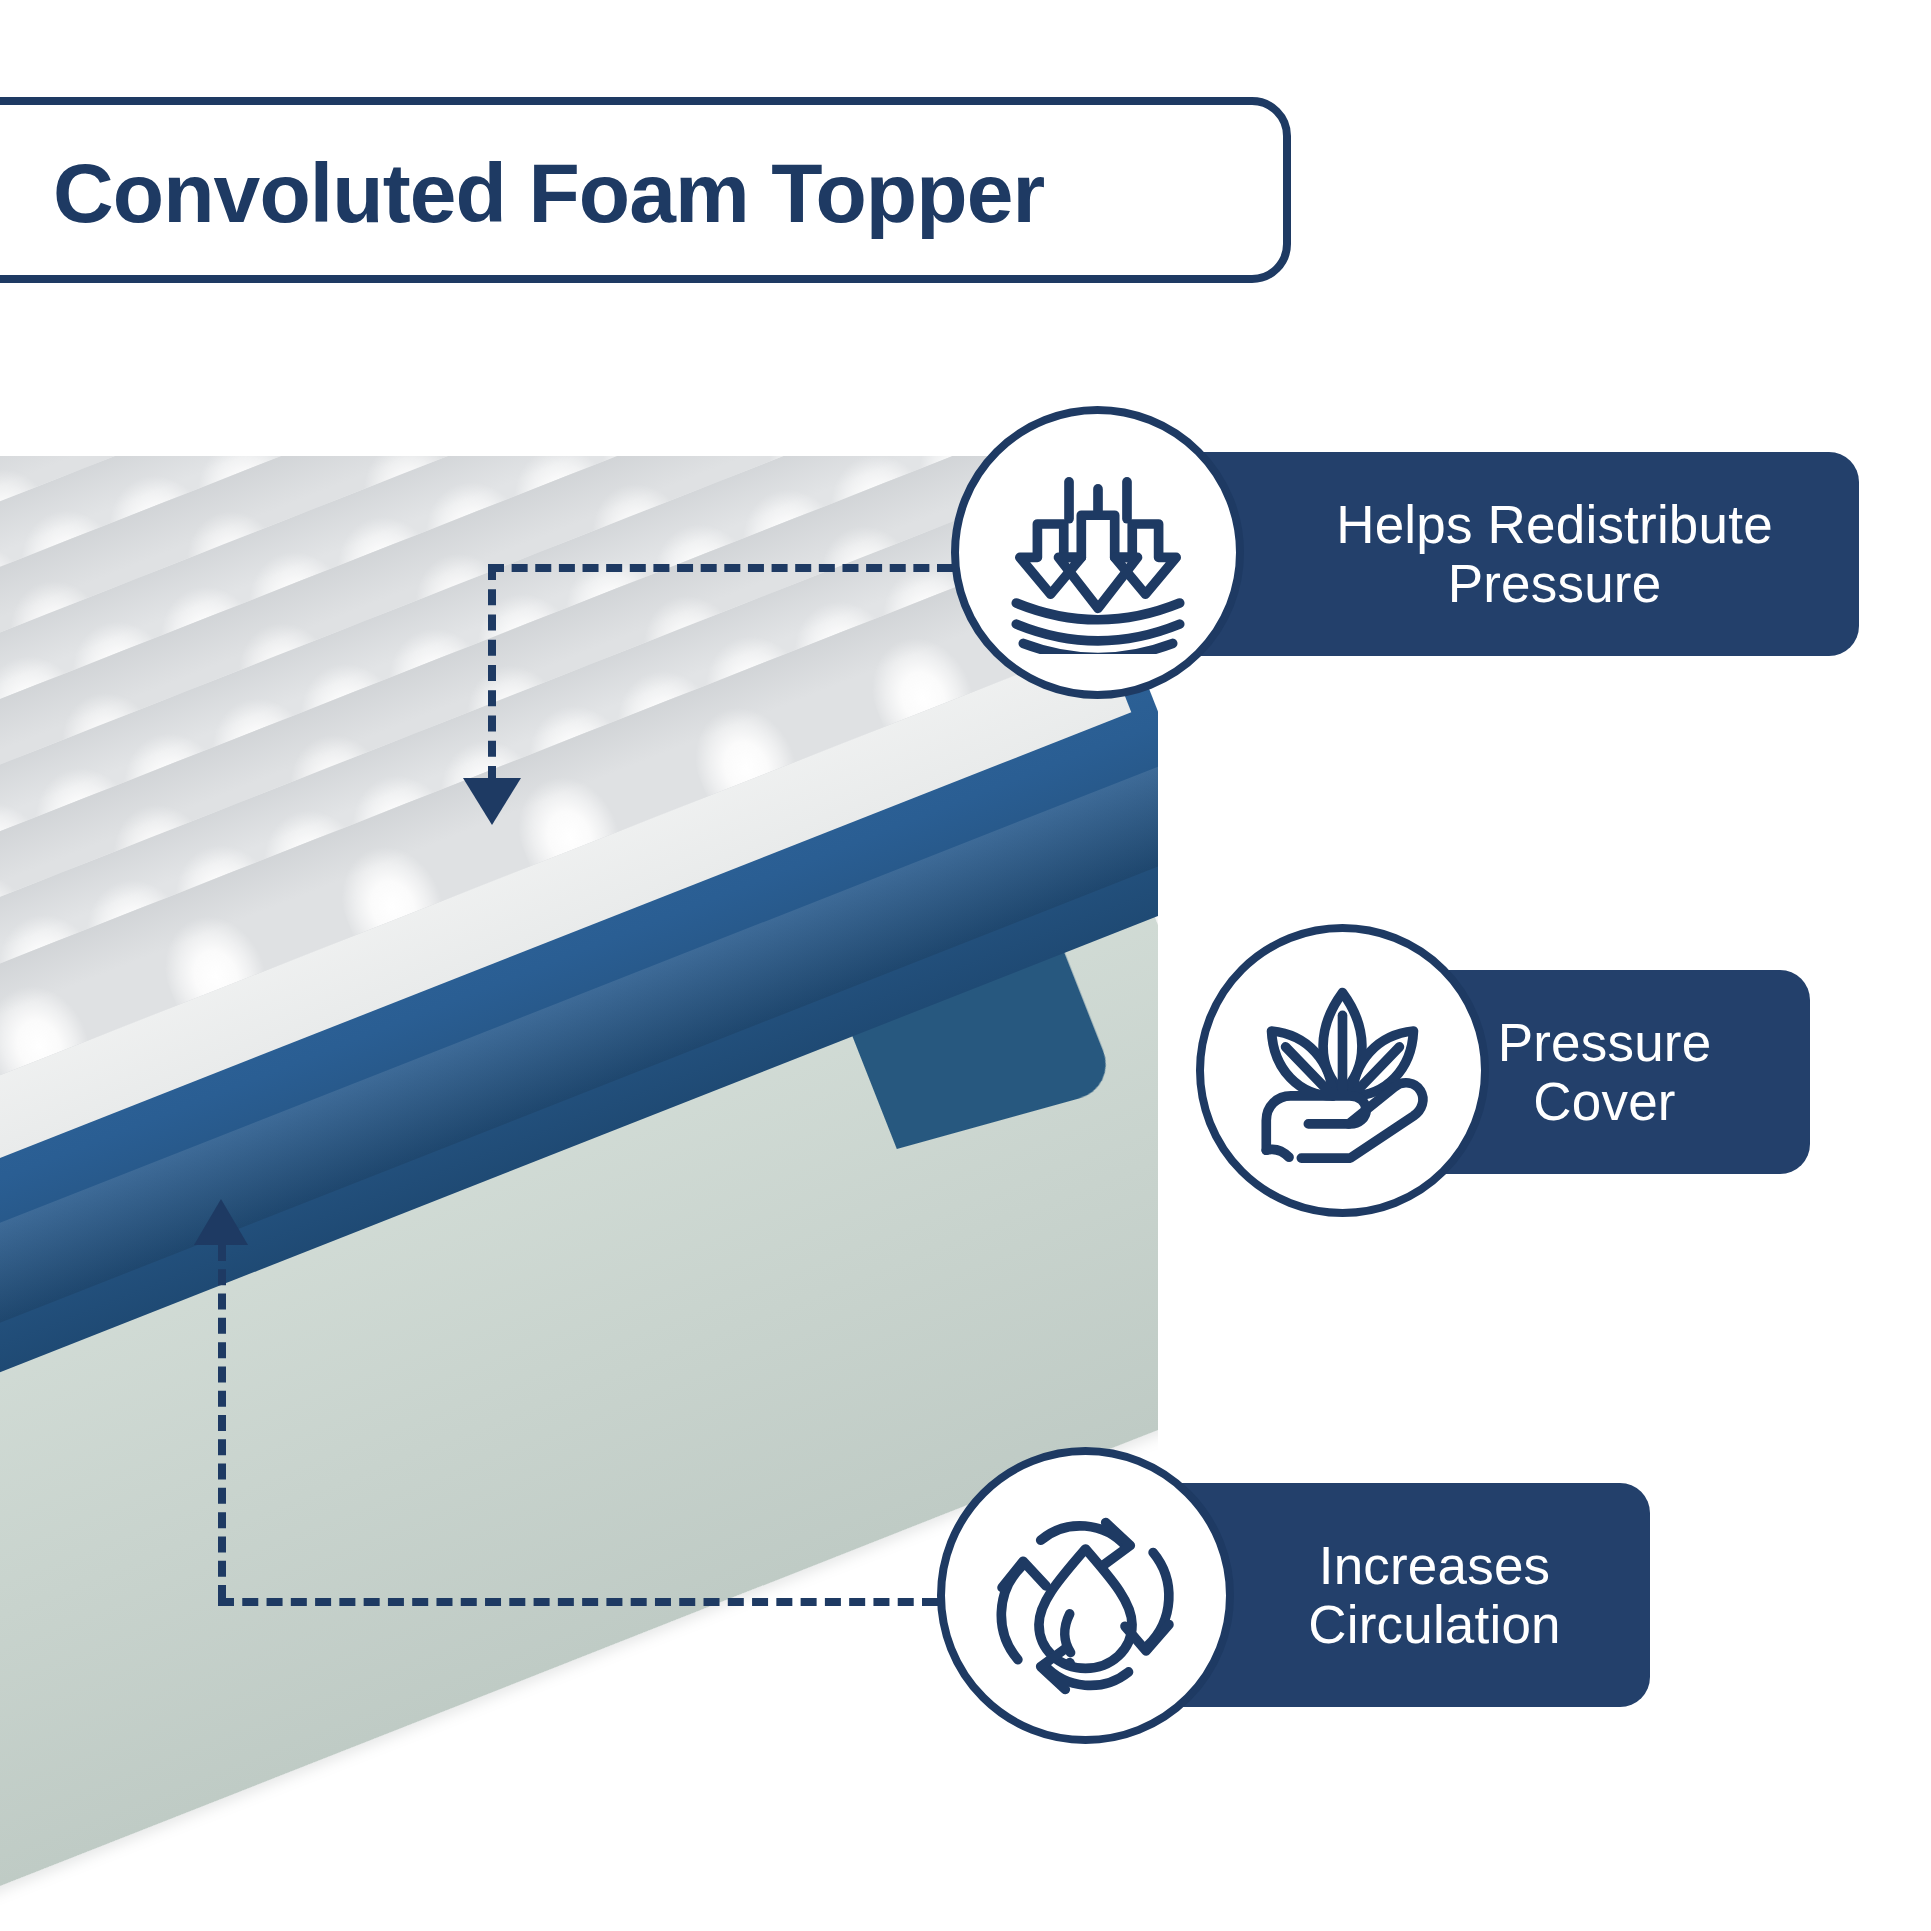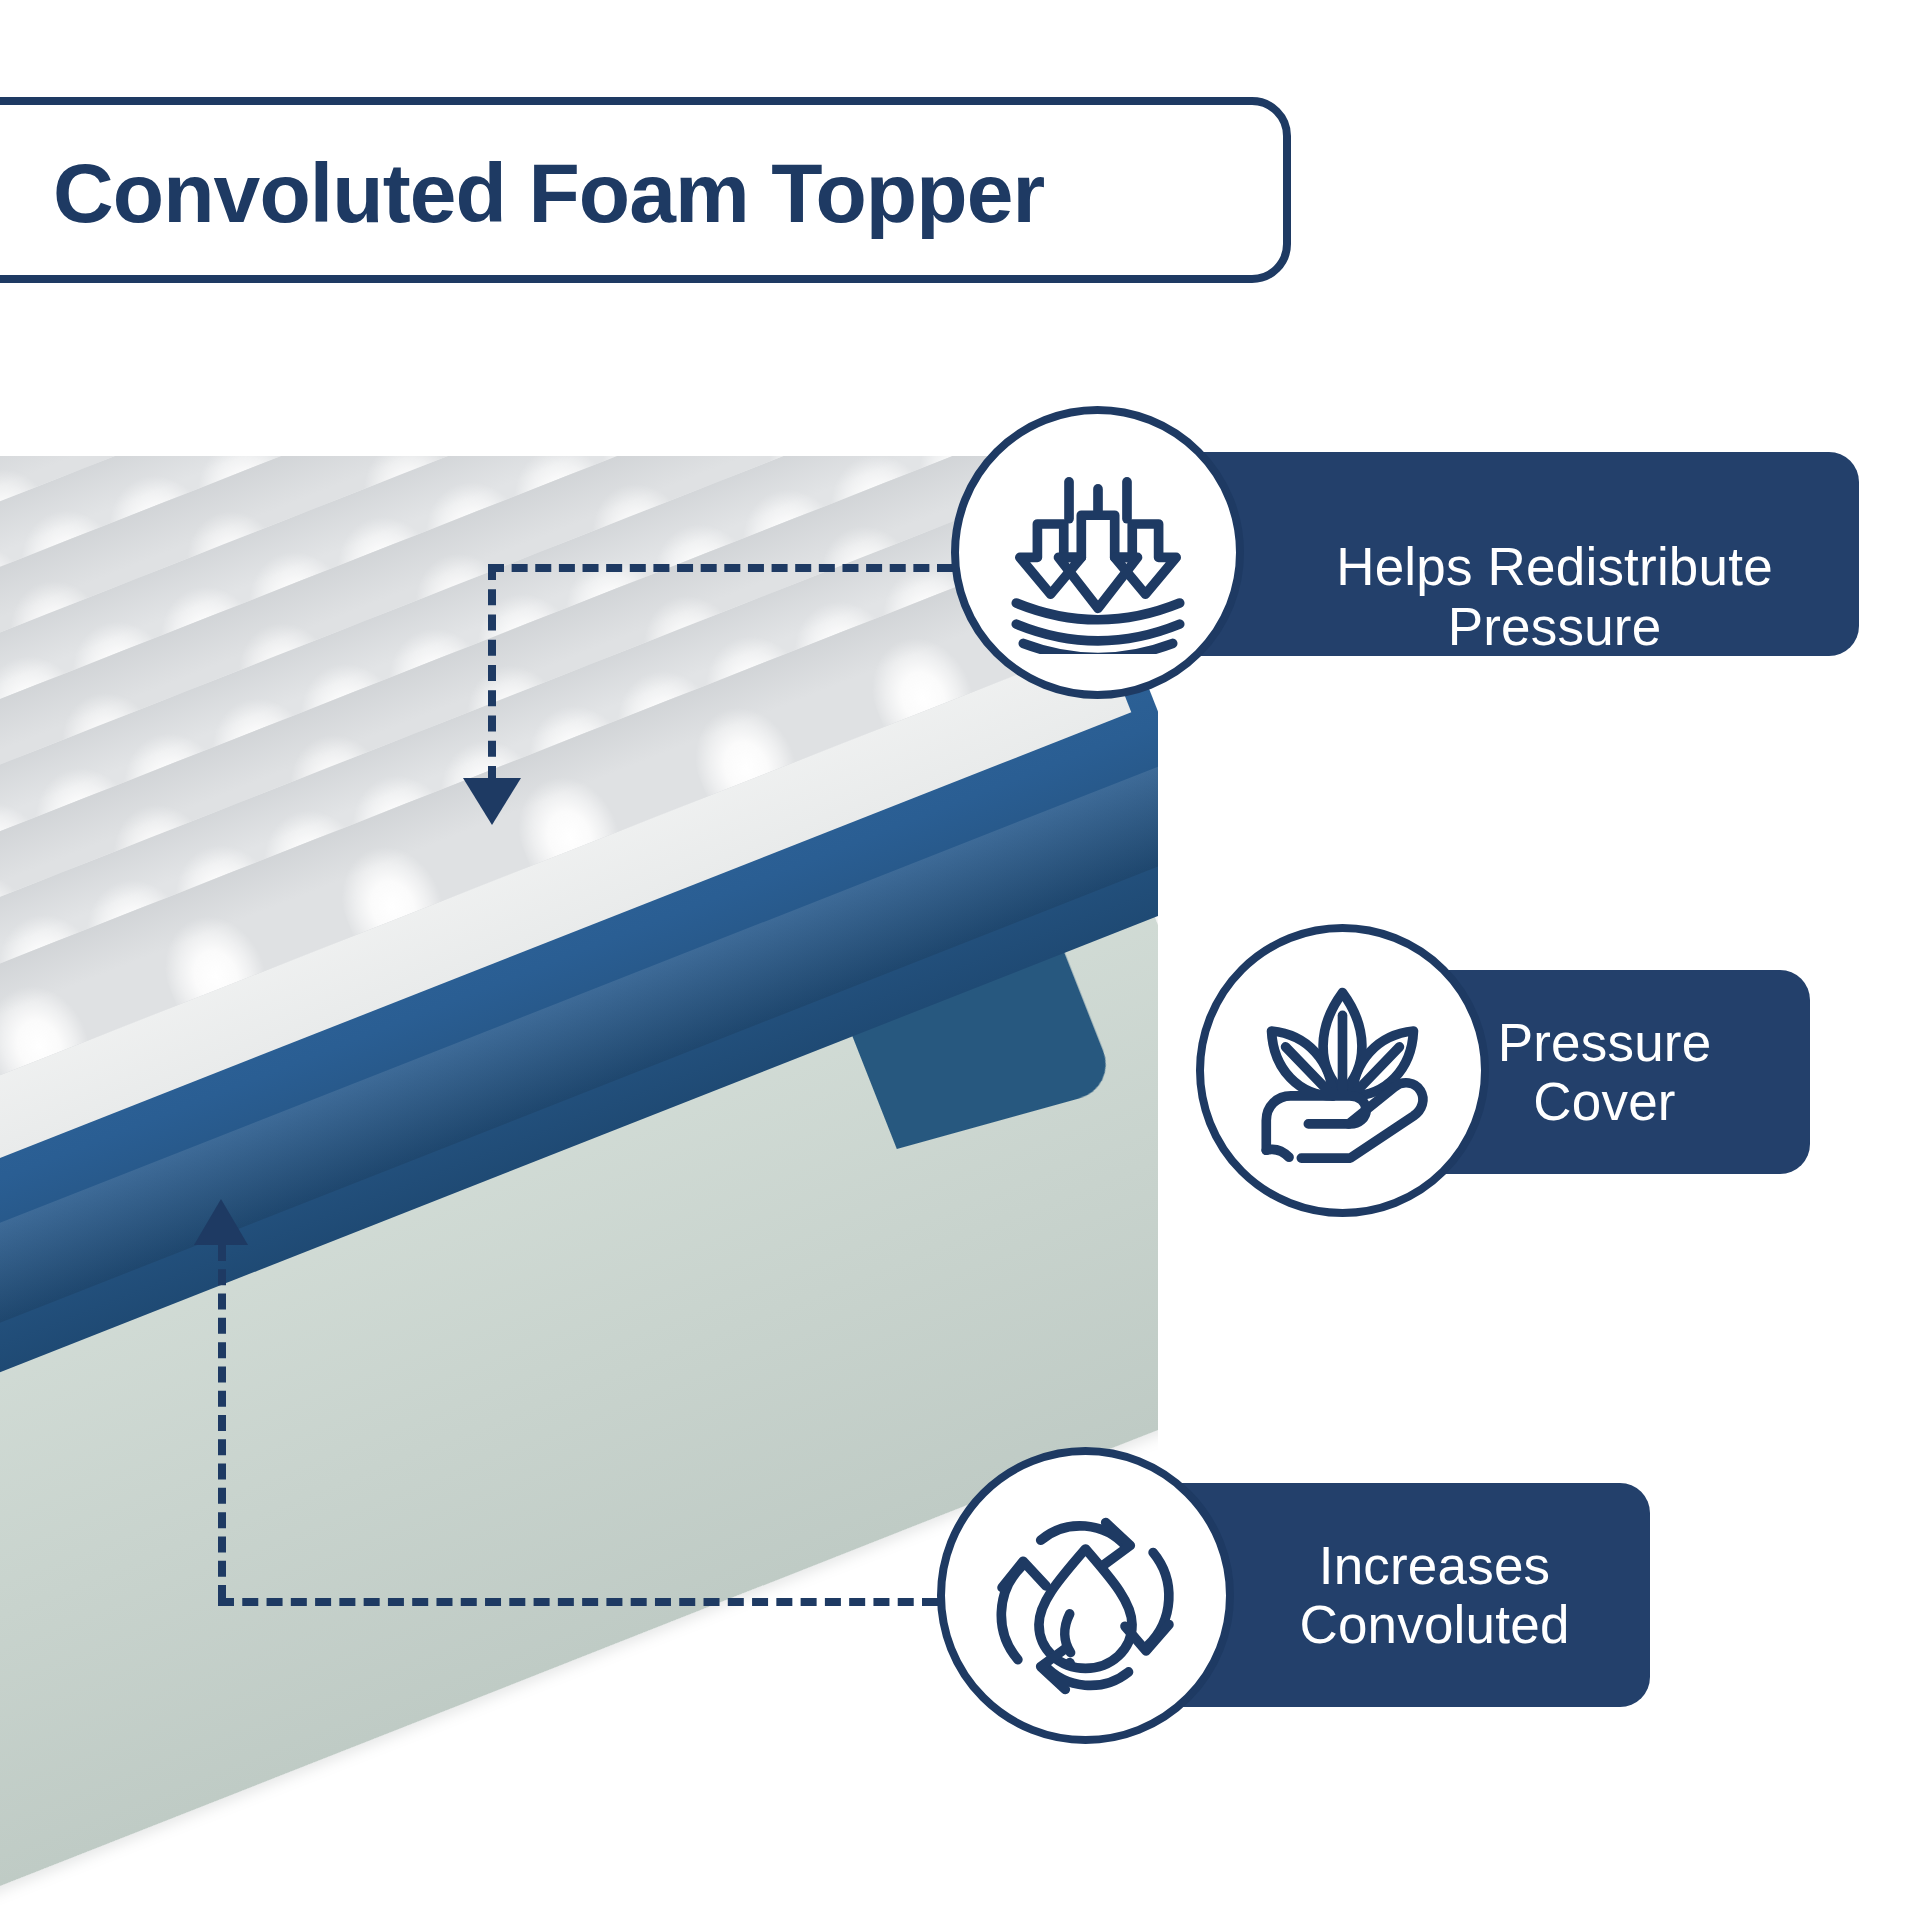--- a/index.html
+++ b/index.html
@@ -174,21 +174,21 @@
     <div class="arrow-down" style="left:463px;top:778px;"></div>
   </div>
 
   <div class="leader">
     <div class="dash-h" style="left:218px;top:1598px;width:720px;"></div>
     <div class="dash-v" style="left:218px;top:1245px;height:356px;"></div>
     <div class="arrow-up" style="left:194px;top:1199px;"></div>
   </div>
 
   <div class="feature">
-    <div class="pill" style="left:1115px;top:452px;width:744px;height:204px;justify-content:center;align-items:flex-end;">
+    <div class="pill" style="left:1115px;top:452px;width:744px;height:204px;justify-content:center;">
       <div class="pill-label" style="padding-left:158px;">Helps Redistribute
 Pressure</div>
     </div>
     <div class="bubble" style="left:951px;top:406px;width:293px;height:293px;">
       <svg width="202" height="202" viewBox="0 0 230 230">
         <g fill="none" stroke="#1E3A63" stroke-width="11" stroke-linecap="round" stroke-linejoin="round">
 
           <line x1="82" y1="34" x2="82" y2="76"></line>
           <line x1="115" y1="42" x2="115" y2="70"></line>
           <line x1="148" y1="34" x2="148" y2="76"></line>
@@ -229,21 +229,21 @@
           <path d="M30 208 q14 -4 26 8"></path>
           <path d="M124 178 L176 136 c10-8 24-6 30 4 c6 10 2 22-8 29 l-72 48 h-56"></path>
         </g>
       </svg>
     </div>
   </div>
 
   <div class="feature">
     <div class="pill" style="left:1093px;top:1483px;width:557px;height:224px;justify-content:center;">
       <div class="pill-label" style="padding-left:149px;">Increases
-Convoluted</div>
+Circulation</div>
     </div>
     <div class="bubble" style="left:937px;top:1447px;width:297px;height:297px;">
       <svg width="209" height="209" viewBox="0 0 238 238">
         <g fill="none" stroke="#1E3A63" stroke-width="11" stroke-linecap="round" stroke-linejoin="round">
 
           <path d="M119 66 C152 104 172 128 172 152 C172 181 148 202 119 202 C90 202 66 181 66 152 C66 128 86 104 119 66 Z"></path>
           <path d="M101 140 C93 156 94 172 102 184"></path>
           <circle cx="101" cy="196" r="6" fill="#1E3A63" stroke="none"></circle>
 
           <path d="M68 56 A70 70 0 0 1 166 64"></path>

